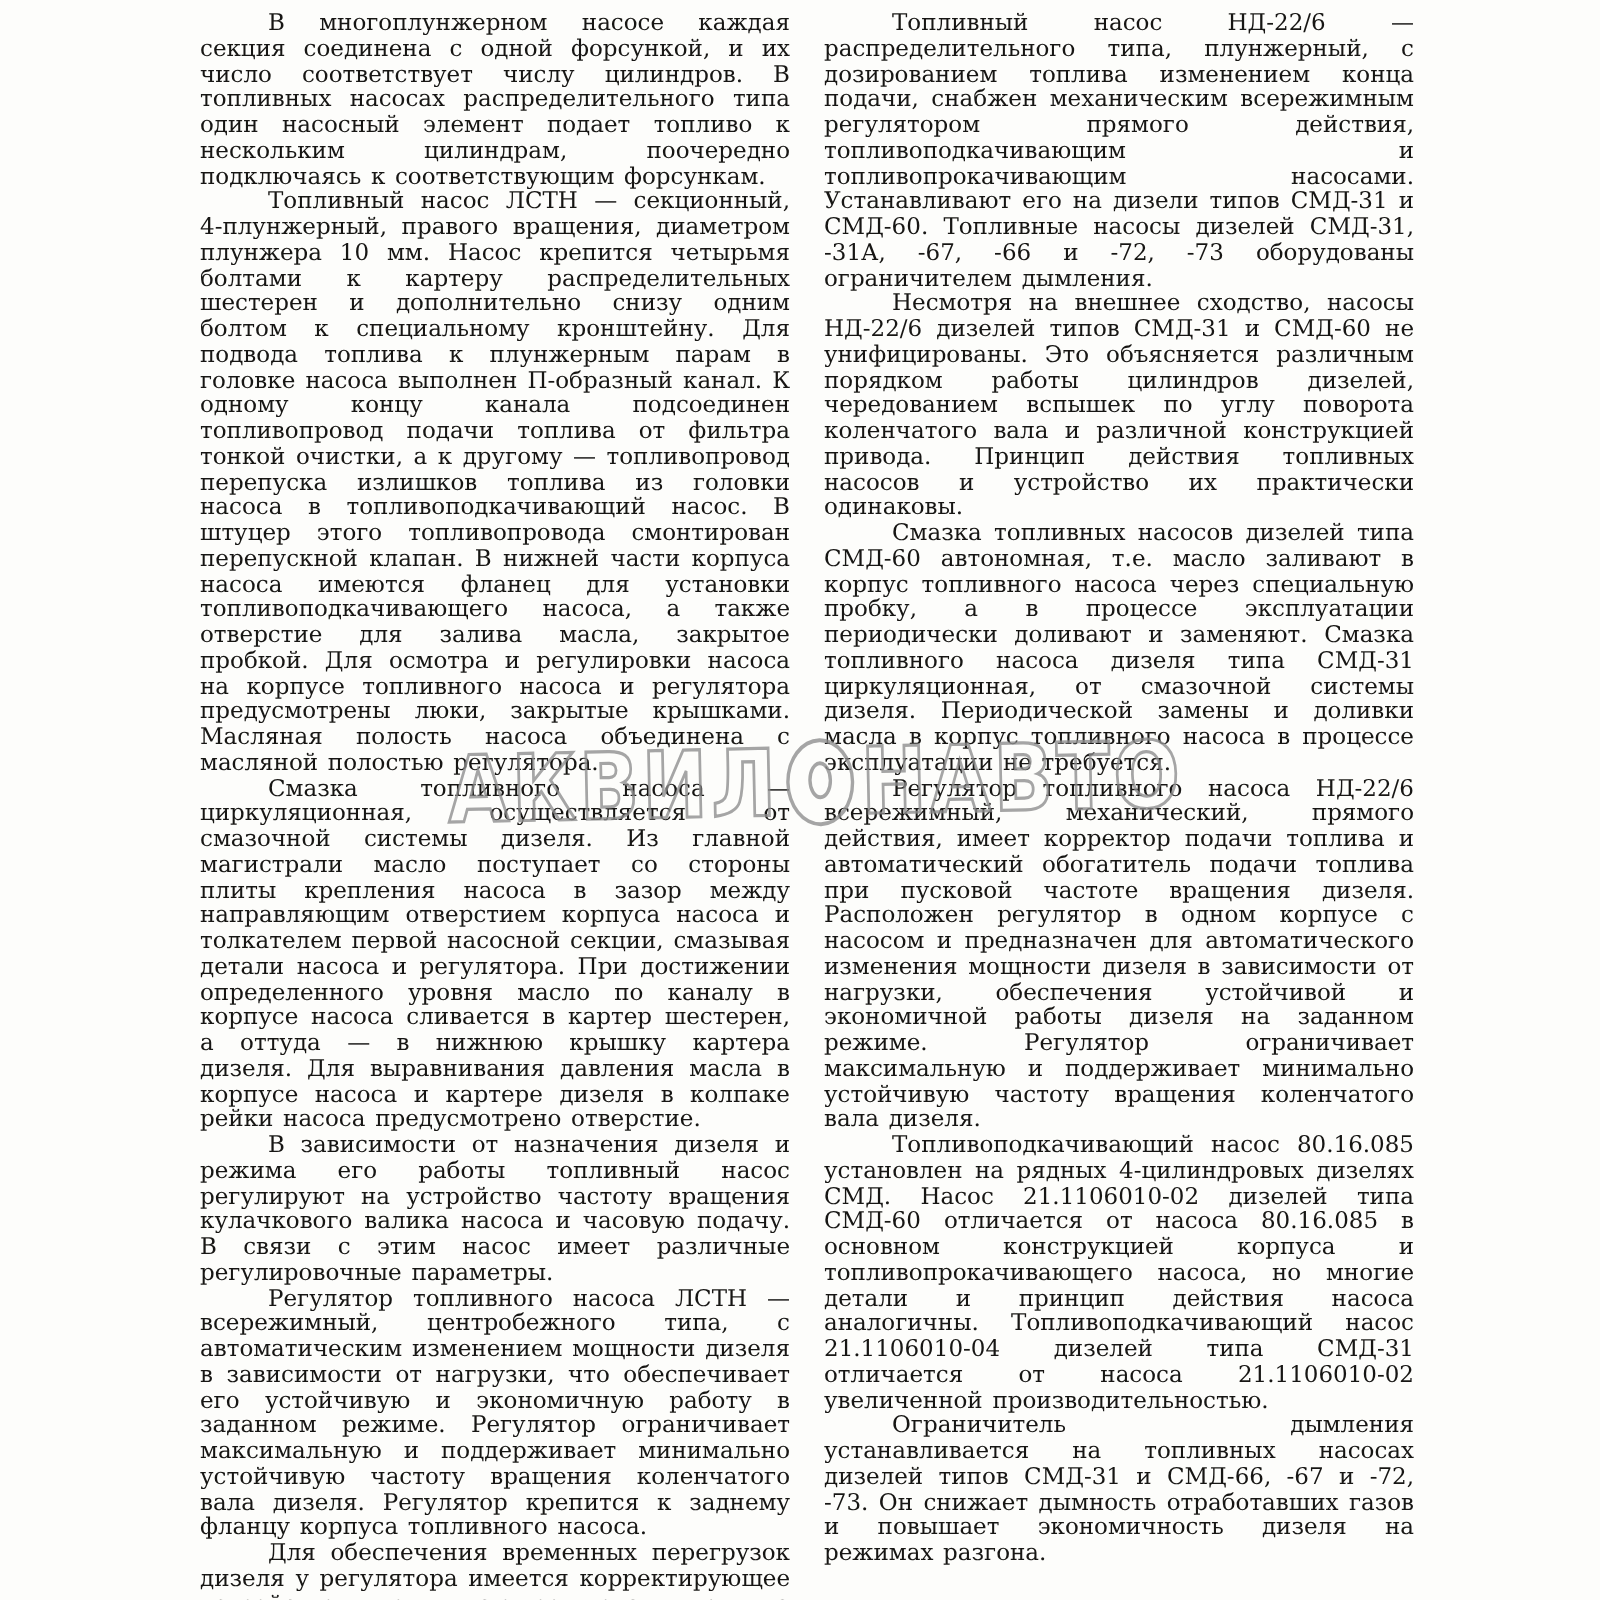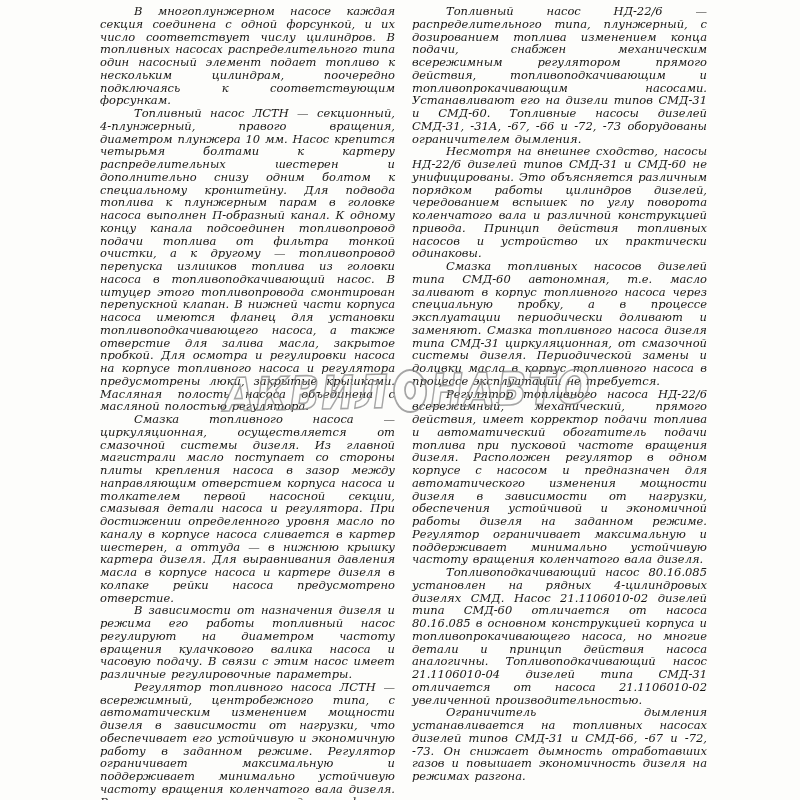--- a/index.html
+++ b/index.html
@@ -7,21 +7,20 @@
     padding: 0;
     background: #ffffff;
   }
   .page {
     position: relative;
     width: 800px;
     height: 800px;
     background: #fdfdfb;
     overflow: hidden;
     font-family: "DejaVu Serif", "Liberation Serif", serif;
-    font-style: italic;
   }
   .content {
     position: absolute;
     left: 100px;
     top: 5px;
     width: 607px;
     display: flex;
     gap: 17px;
   }
   .col {
@@ -86,21 +85,21 @@
 <body>
 
 <div class="page">
 
   <div class="content">
 
     <div class="col">
       <p>В многоплунжерном насосе каждая секция соединена с одной форсункой, и их число соответствует числу цилиндров. В топливных насосах распределительного типа один насосный элемент подает топливо к нескольким цилиндрам, поочередно подключаясь к соответствующим форсункам.</p>
       <p>Топливный насос ЛСТН — секционный, 4-плунжерный, правого вращения, диаметром плунжера 10 мм. Насос крепится четырьмя болтами к картеру распределительных шестерен и дополнительно снизу одним болтом к специальному кронштейну. Для подвода топлива к плунжерным парам в головке насоса выполнен П-образный канал. К одному концу канала подсоединен топливопровод подачи топлива от фильтра тонкой очистки, а к другому — топливопровод перепуска излишков топлива из головки насоса в топливоподкачивающий насос. В штуцер этого топливопровода смонтирован перепускной клапан. В нижней части корпуса насоса имеются фланец для установки топливоподкачивающего насоса, а также отверстие для залива масла, закрытое пробкой. Для осмотра и регулировки насоса на корпусе топливного насоса и регулятора предусмотрены люки, закрытые крышками. Масляная полость насоса объединена с масляной полостью регулятора.</p>
       <p>Смазка топливного насоса — циркуляционная, осуществляется от смазочной системы дизеля. Из главной магистрали масло поступает со стороны плиты крепления насоса в зазор между направляющим отверстием корпуса насоса и толкателем первой насосной секции, смазывая детали насоса и регулятора. При достижении определенного уровня масло по каналу в корпусе насоса сливается в картер шестерен, а оттуда — в нижнюю крышку картера дизеля. Для выравнивания давления масла в корпусе насоса и картере дизеля в колпаке рейки насоса предусмотрено отверстие.</p>
-      <p>В зависимости от назначения дизеля и режима его работы топливный насос регулируют на диаметром частоту вращения кулачкового валика насоса и часовую подачу. В связи с этим насос имеет различные регулировочные параметры.</p>
+      <p>В зависимости от назначения дизеля и режима его работы топливный насос регулируют на устройство частоту вращения кулачкового валика насоса и часовую подачу. В связи с этим насос имеет различные регулировочные параметры.</p>
       <p>Регулятор топливного насоса ЛСТН — всережимный, центробежного типа, с автоматическим изменением мощности дизеля в зависимости от нагрузки, что обеспечивает его устойчивую и экономичную работу в заданном режиме. Регулятор ограничивает максимальную и поддерживает минимально устойчивую частоту вращения коленчатого вала дизеля. Регулятор крепится к заднему фланцу корпуса топливного насоса.</p>
       <p>Для обеспечения временных перегрузок дизеля у регулятора имеется корректирующее устройство, увеличивающее подачу топлива насосом.</p>
     </div>
 
     <div class="col">
       <p>Топливный насос НД-22/6 — распределительного типа, плунжерный, с дозированием топлива изменением конца подачи, снабжен механическим всережимным регулятором прямого действия, топливоподкачивающим и топливопрокачивающим насосами. Устанавливают его на дизели типов СМД-31 и СМД-60. Топливные насосы дизелей СМД-31, -31А, -67, -66 и -72, -73 оборудованы ограничителем дымления.</p>
       <p>Несмотря на внешнее сходство, насосы НД-22/6 дизелей типов СМД-31 и СМД-60 не унифицированы. Это объясняется различным порядком работы цилиндров дизелей, чередованием вспышек по углу поворота коленчатого вала и различной конструкцией привода. Принцип действия топливных насосов и устройство их практически одинаковы.</p>
       <p>Смазка топливных насосов дизелей типа СМД-60 автономная, т.е. масло заливают в корпус топливного насоса через специальную пробку, а в процессе эксплуатации периодически доливают и заменяют. Смазка топливного насоса дизеля типа СМД-31 циркуляционная, от смазочной системы дизеля. Периодической замены и доливки масла в корпус топливного насоса в процессе эксплуатации не требуется.</p>
       <p>Регулятор топливного насоса НД-22/6 всережимный, механический, прямого действия, имеет корректор подачи топлива и автоматический обогатитель подачи топлива при пусковой частоте вращения дизеля. Расположен регулятор в одном корпусе с насосом и предназначен для автоматического изменения мощности дизеля в зависимости от нагрузки, обеспечения устойчивой и экономичной работы дизеля на заданном режиме. Регулятор ограничивает максимальную и поддерживает минимально устойчивую частоту вращения коленчатого вала дизеля.</p>
       <p>Топливоподкачивающий насос 80.16.085 установлен на рядных 4-цилиндровых дизелях СМД. Насос 21.1106010-02 дизелей типа СМД-60 отличается от насоса 80.16.085 в основном конструкцией корпуса и топливопрокачивающего насоса, но многие детали и принцип действия насоса аналогичны. Топливоподкачивающий насос 21.1106010-04 дизелей типа СМД-31 отличается от насоса 21.1106010-02 увеличенной производительностью.</p>

